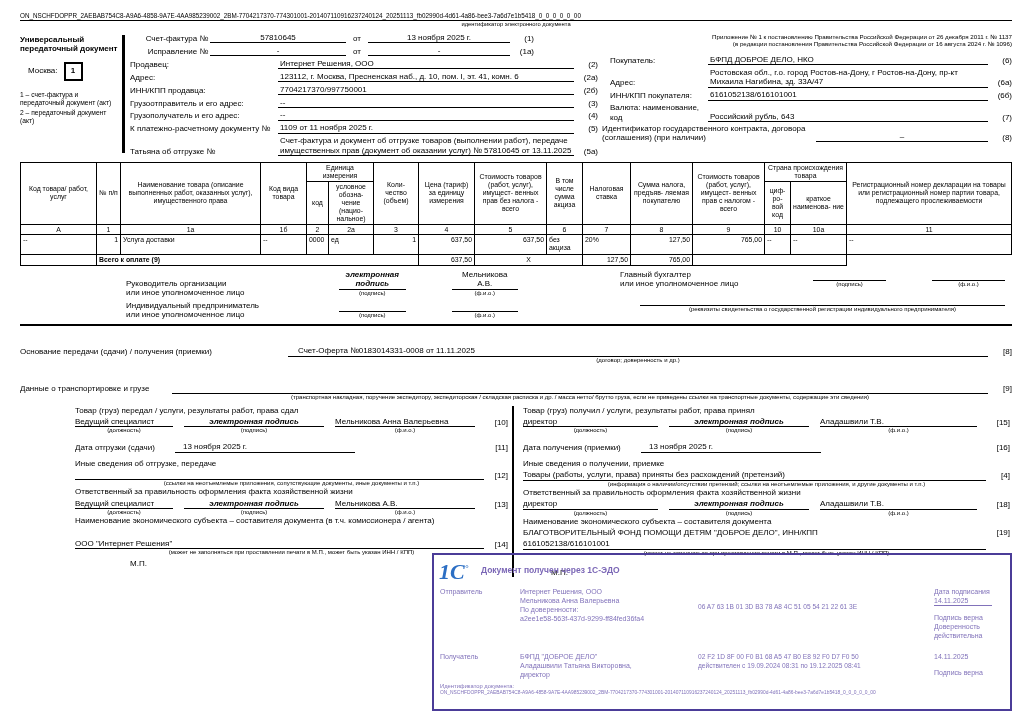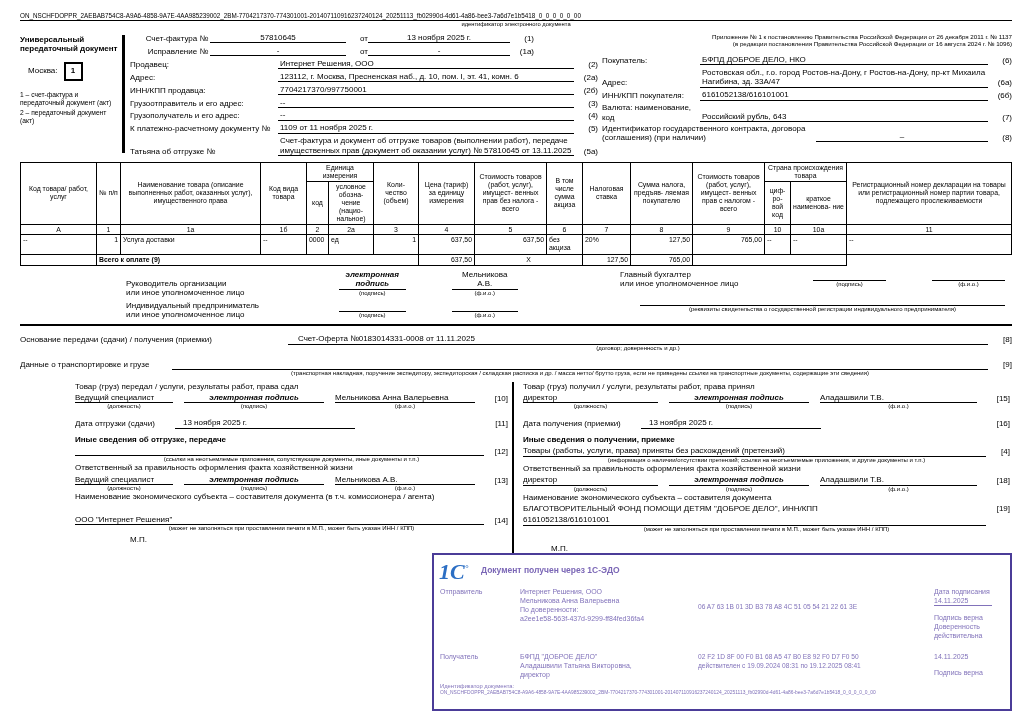--- a/index.html
+++ b/index.html
@@ -22,44 +22,44 @@
   .legend{font-size:6.7px;line-height:8px;margin-top:2px;}
   .hp-div{flex:0 0 3px;background:#000;margin:2px 5px 6px 2px;}
   .hp-mid{flex:0 0 468px;}
   .hp-right{flex:1;padding-left:4px;}
   .frow{display:flex;align-items:flex-end;margin-bottom:2.5px;}
   .frow .lb{flex:0 0 146px;padding-right:2px;}
   .frow .vl{flex:1;border-bottom:1px solid #000;min-height:9px;padding:0 2px;}
   .inv{width:404px;}
   .inv .lb{flex:0 0 78px;text-align:right;}
   .inv .v1{flex:0 0 132px;text-align:center;}
-  .inv .ot{flex:0 0 22px;text-align:right;border:none;}
+  .inv .ot{flex:0 0 22px;text-align:center;border:none;}
   .inv .v2{flex:1;text-align:center;}
   .reg{font-size:6.2px;line-height:7.5px;text-align:right;margin-bottom:7px;}
-  .br .lb{flex:0 0 96px;}
+  .br .lb{flex:0 0 96px;margin-left:8px;}
   .br-long .lb{flex:0 0 212px;line-height:9px;}
   
   table{border-collapse:collapse;table-layout:fixed;width:992px;font-size:6.9px;margin-top:3px;}
   th,td{border:1px solid #000;padding:1px 2px;vertical-align:middle;line-height:8px;overflow:hidden;}
   th{font-weight:normal;text-align:center;}
   td{vertical-align:top;}
   .num{text-align:right;}
   .codes td{text-align:center;vertical-align:middle;padding:0 1px;line-height:9px;}
   
   .sigz{display:flex;margin-top:4px;}
   .sig-left{flex:0 0 505px;padding-left:106px;box-sizing:border-box;}
   .sig-right{flex:1;padding-left:95px;box-sizing:border-box;}
   .trip{display:flex;align-items:flex-end;margin-bottom:4px;gap:32px;}
   .trip .lab{flex:0 0 168px;padding-right:6px;line-height:9px;}
   .sig-right .trip .lab{flex:0 0 148px;}
   .seg{flex:1;margin:0 7px;}
   .seg .line{border-bottom:1px solid #000;min-height:10px;text-align:center;padding:0 2px;}
   .rule{height:2.5px;background:#000;margin-top:1px;}
   
-  .basis{display:flex;align-items:flex-end;margin-top:8px;}
+  .basis{display:flex;align-items:flex-end;margin-top:20px;}
   .basis .lb{flex:0 0 268px;}
   .basis .vl{flex:1;border-bottom:1px solid #000;min-height:9px;padding-left:10px;}
   .trans .lb{flex:0 0 152px;}
   .capr{display:flex;}
   .capr .sp{flex:0 0 268px;}
   .capr .cc{flex:1;}
   
   .cols{display:flex;margin-top:5px;}
   .col-left{flex:0 0 492px;box-sizing:border-box;padding-left:55px;padding-right:4px;}
   .col-div{flex:0 0 2px;background:#000;}
@@ -75,21 +75,21 @@
   .t3c .s2{flex:0 0 140px;border:none;margin:0 11px;}
   .t3c .s3{flex:1;border:none;margin-right:9px;}
   .col-right .t3c .s1{flex:0 0 135px;}
   .drow{display:flex;align-items:flex-end;margin-top:8px;}
   .drow .dl{flex:0 0 100px;}
   .col-right .drow .dl{flex:0 0 118px;}
   .drow .dv{flex:0 0 172px;border-bottom:1px solid #000;padding-left:8px;min-height:9px;}
   .drow .fsp{flex:1;}
   .h-line{display:flex;align-items:flex-end;margin-top:2px;}
   .h-line .vv{flex:1;border-bottom:1px solid #000;min-height:9px;}
-  .sec{margin-top:6px;font-weight:bold;}
+  .sec{margin-top:6px;}
   
   .stamp{position:absolute;left:432px;top:553px;width:576px;height:154px;border:2px solid #4b3c98;
          color:#8172ba;font-size:7px;line-height:9px;}
   .st-logo{position:absolute;left:5px;top:0px;font-family:"Liberation Serif",serif;
            font-weight:bold;font-style:italic;font-size:22px;color:#2c6fc4;line-height:26px;}
   .st-deg{font-size:9px;vertical-align:super;}
   .st-title{position:absolute;left:47px;top:11px;font-size:8.5px;font-weight:bold;color:#7b67b6;}
   .st-row{position:absolute;left:6px;right:4px;display:flex;}
   .st-lab{flex:0 0 80px;}
   .st-org{flex:0 0 178px;}

